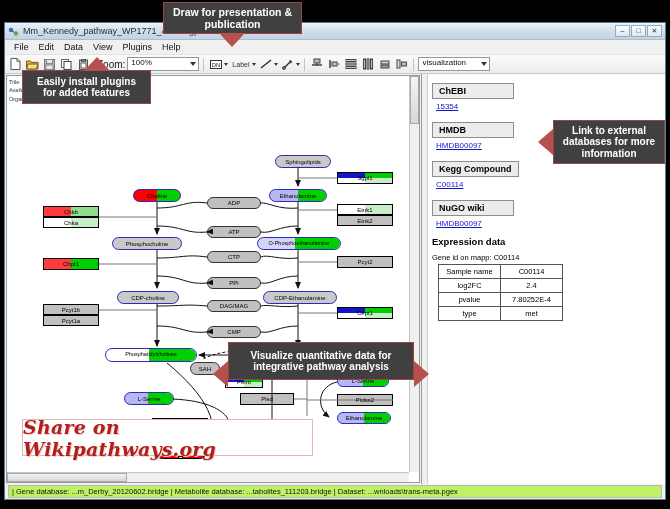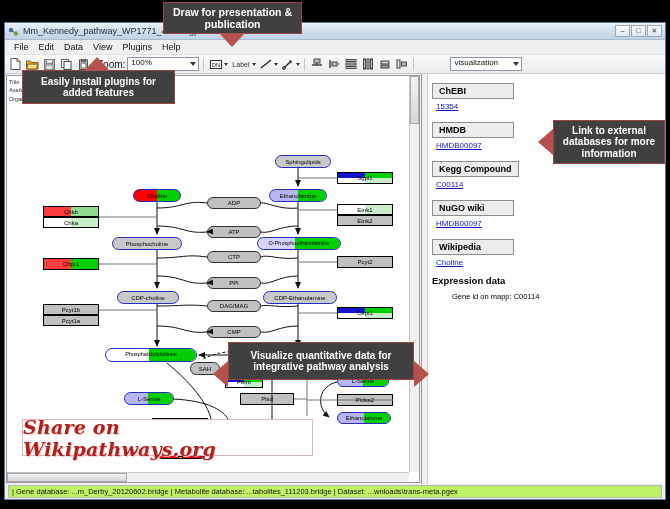--- a/index.html
+++ b/index.html
@@ -54,21 +54,21 @@
   .tb-sep{ width:1px;height:13px;background:#c4c4c4; margin:0 2px;}
   .tb-label{font-size:10px;color:#222;margin:0 0 0 4px;}
   .tb-combo{
     height:14px; border:1px solid #8c9aa8; background:#fff;
     display:flex;align-items:flex-start; font-size:8px; color:#111;
     padding-left:3px; position:relative;
   }
   .tb-combo .arw{ position:absolute; right:2px; top:4px; border-left:3px solid transparent;
                   border-right:3px solid transparent; border-top:4px solid #333;}
   .zoom-combo{ width:72px; }
-  .vis-combo{ width:72px;margin-left:32px; }
+  .vis-combo{ width:72px; }
   .tiny-arw{ border-left:2.5px solid transparent;border-right:2.5px solid transparent;
              border-top:3.5px solid #333; margin-left:1px;}
   .tb-drop{display:flex;align-items:center;}
 
   
   .bodysplit{ flex:1; display:flex; min-height:0; background:#f0f0f0;}
   
   .canvas-wrap{ flex:1; position:relative; background:#fff; border:1px solid #9a9a9a; margin:1px; overflow:hidden;}
   .canvas{ position:absolute; inset:0; }
   .canvas-scroll-v{ position:absolute; right:0; top:0; bottom:10px; width:10px; background:#f0f0f0; border-left:1px solid #c5c5c5;}
@@ -84,21 +84,21 @@
   .tab.active{ background:#fff; position:relative; top:1px; padding-bottom:2px; }
   .panel-body{ flex:1; background:#fff; overflow:hidden; padding:6px 8px 0 10px; position:relative;}
   .db-head{
     display:inline-block; min-width:82px; border:1px solid #8d8d8d;
     background:#ececec; font-size:9px; font-weight:bold; color:#000;
     padding:2px 6px; margin-bottom:3px;
   }
   .db-link{ font-size:8px; color:#1515c8; text-decoration:underline; display:block; margin:0 0 8px 4px;}
   .db-plain{ font-size:8px; color:#000; display:block; margin:0 0 8px 4px;}
   .exp-title{ font-size:9.5px; font-weight:bold; color:#000; margin:4px 0 6px 0;}
-  .gene-id{ font-size:7.5px; color:#000; margin:0 0 2px 20px;}
+  .gene-id{ font-size:7.5px; color:#000; margin:0 0 2px 0;}
   .exp-table{ border-collapse:collapse; margin-left:6px; }
   .exp-table td{ border:1px solid #555; font-size:7.5px; text-align:center; padding:2px 4px; color:#000;}
   .exp-table td.k{ width:62px; }
   .exp-table td.v{ width:62px; }
   .panel-left-rail{ position:absolute; left:0; top:0; bottom:0; width:6px; background:#f0f0f0; border-right:1px solid #cfcfcf;}
 
   
   .statusbar{ height:15px; flex:0 0 15px; background:#f0f0f0; display:flex; align-items:center; padding:0 3px;}
   .status-inner{ flex:1; border:1px solid #b8b8b8; background:#bef264; height:13px;
                  font-size:7.5px; color:#111; display:flex; align-items:center; padding-left:3px;
@@ -559,43 +559,59 @@
           <div class="db-head">Kegg Compound</div>
           <a class="db-link" href="#">C00114</a>
         </div>
 
 
         <div>
           <div class="db-head">NuGO wiki</div>
           <a class="db-link" href="#">HMDB00097</a>
         </div>
 
-        <div>
-          <div class="db-head">Wikipedia</div>
-          <a class="db-link" href="#">Choline</a>
-        </div>
 
         <div class="exp-title">Expression data</div>
         <div class="gene-id">Gene id on mapp: C00114</div>
 
+        <table class="exp-table">
+          <tbody>
+              <tr>
+            <td class="k">Sample name</td>
+            <td class="v">C00114</td>
+          </tr>
+          <tr>
+            <td class="k">log2FC</td>
+            <td class="v">2.4</td>
+          </tr>
+          <tr>
+            <td class="k">pvalue</td>
+            <td class="v">7.80252E-4</td>
+          </tr>
+          <tr>
+            <td class="k">type</td>
+            <td class="v">met</td>
+          </tr>
+        </tbody>
+          </table>
       </div>
     </div>
   </div>
 
   <div class="statusbar">
     <div class="status-inner">| Gene database: ...m_Derby_20120602.bridge | Metabolite database: ...tabolites_111203.bridge | Dataset: ...wnloads\trans-meta.pgex</div>
   </div>
 </div>
 
 <div class="callout" style="left:163px;top:2px;width:139px;height:32px;font-size:10.5px;">
   <span>Draw for presentation &amp; publication</span>
 </div>
 <div class="arrow-down" style="left:219px;top:33px;"></div>
 
-<div class="callout" style="left:22px;top:70px;width:153px;height:34px;font-size:10px;">
+<div class="callout" style="left:22px;top:70px;width:129px;height:34px;font-size:10px;">
   <span>Easily install plugins for added features</span>
 </div>
 <div class="arrow-up" style="left:84px;top:57px;"></div>
 
 <div class="callout" style="left:553px;top:120px;width:112px;height:44px;font-size:10px;">
   <span>Link  to external databases  for more information</span>
 </div>
 <div class="arrow-left" style="left:538px;top:129px;"></div>
 
 <div class="callout" style="left:228px;top:342px;width:186px;height:38px;font-size:10px;">

